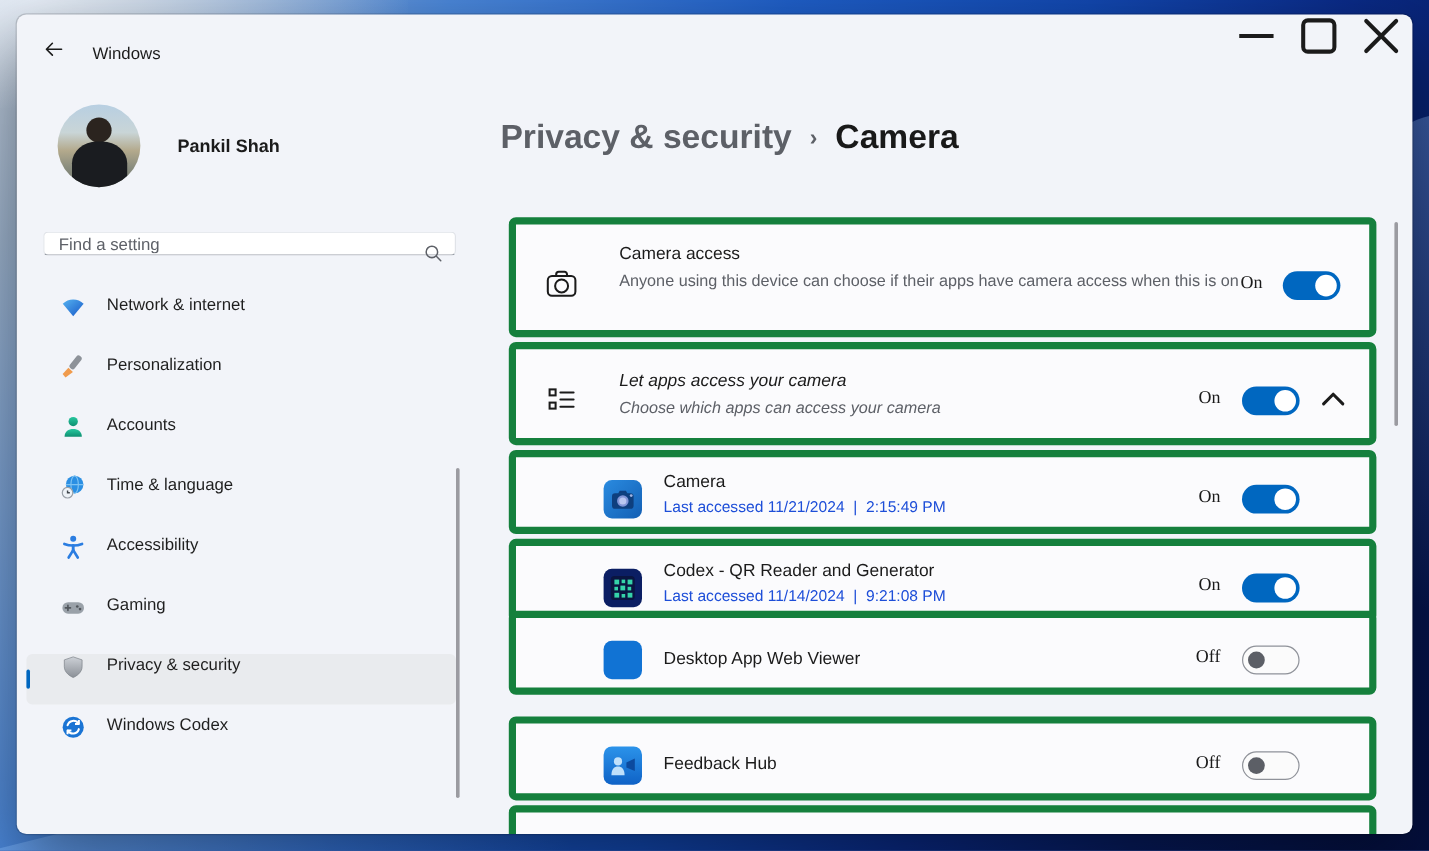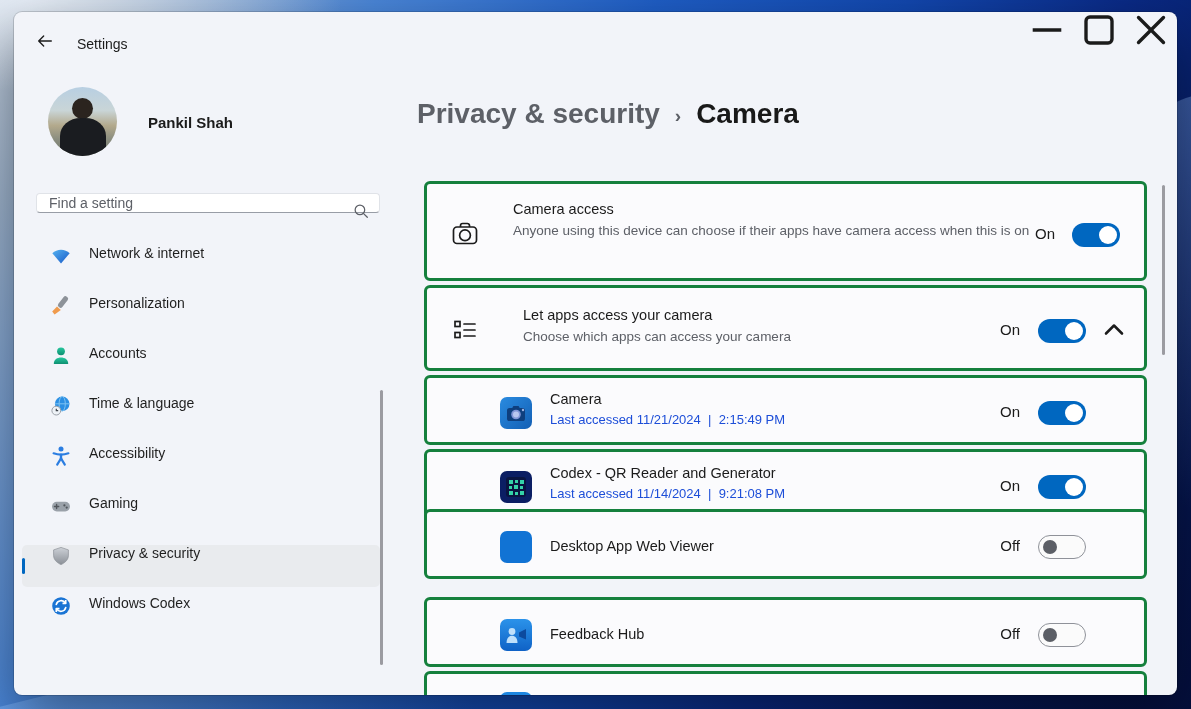--- a/index.html
+++ b/index.html
@@ -67,34 +67,34 @@
     background:#9b9ba1; border-radius:2px; cursor:pointer; }
 
   
   .breadcrumb { position:absolute; left:403px; top:86px; display:flex; align-items:center; }
   .bc-parent { font-size:28px; font-weight:600; color:#5d6067; cursor:pointer; }
   .bc-sep { font-size:19px; font-weight:600; color:#5d6067; margin:0 15px; padding-top:3px; }
   .bc-current { font-size:28px; font-weight:600; color:#191919; }
 
   
   .card { position:absolute; left:410px; width:723px; background:#fbfbfd;
-    border:3px solid #15803d; border-radius:6px; }
+    border:6px solid #15803d; border-radius:6px; }
   .card-title { font-size:14.5px; color:#1b1b1b; }
   .card-desc { font-size:13.5px; color:#5d6067; line-height:19px; margin-top:4px; }
-  .state-label { position:absolute; font-size:15px; color:#1b1b1b; }
+  .state-label { position:absolute; font-size:15px; color:#1b1b1b;font-family:Liberation Serif, serif; }
 
   .card-camera-access { top:169px; height:100px; }
   .card-camera-access .lead-icon { position:absolute; left:22px; top:34px; width:32px; height:32px; }
   .card-camera-access .txt { position:absolute; left:86px; top:17px; width:528px; }
   .card-camera-access .state-label { right:89px; top:41px; }
   .card-camera-access .toggle { right:24px; top:39px; }
 
   .card-let-apps { top:273px; height:86px; }
   .card-let-apps .lead-icon { position:absolute; left:24px; top:29px; width:28px; height:28px; }
-  .card-let-apps .txt { position:absolute; left:96px; top:19px; width:540px; }
+  .card-let-apps .txt { position:absolute; left:86px; top:19px; width:540px;font-style:italic; }
   .card-let-apps .state-label { right:124px; top:33px; }
   .card-let-apps .toggle { right:58px; top:31px; }
   .chevron-btn { position:absolute; right:14px; top:28px; width:32px; height:30px; border:none;
     background:transparent; cursor:pointer; display:flex; align-items:center; justify-content:center; }
   .chevron-btn svg { width:18px; height:18px; }
 
   .app-row { height:70px; }
   .app-row .app-icon { position:absolute; left:73px; top:19px; width:32px; height:32px; }
   .app-row .app-icon svg { width:32px; height:32px; display:block; }
   .app-row .app-text { position:absolute; left:123px; top:13px; }
@@ -127,21 +127,21 @@
 
 <div class="window">
 
   <button class="back-btn">
     <span style="display: block;">
         <svg viewBox="0 0 20 20" style="width: 100%; height: 100%;">
           <path d="M3 10h14M8.5 4.5 3 10l5.5 5.5" fill="none" stroke="#1b1b1b" stroke-width="1.5" stroke-linecap="round" stroke-linejoin="round"></path>
         </svg>
       </span>
   </button>
-  <div class="app-title">Settings</div>
+  <div class="app-title">Windows</div>
   <div class="caption-btns">
     <button class="caption-btn">
       <span style="display: block;"><svg viewBox="0 0 20 20" style="width: 100%; height: 100%;">
             <path d="M4.5 10h11" stroke="#1b1b1b" stroke-width="1.3"></path>
           </svg></span>
     </button>
     <button class="caption-btn">
       <span style="display: block;"><svg viewBox="0 0 20 20" style="width: 100%; height: 100%;">
             <rect x="5" y="5" width="10" height="10" rx="1.5" fill="none" stroke="#1b1b1b" stroke-width="1.3"></rect>
           </svg></span>

